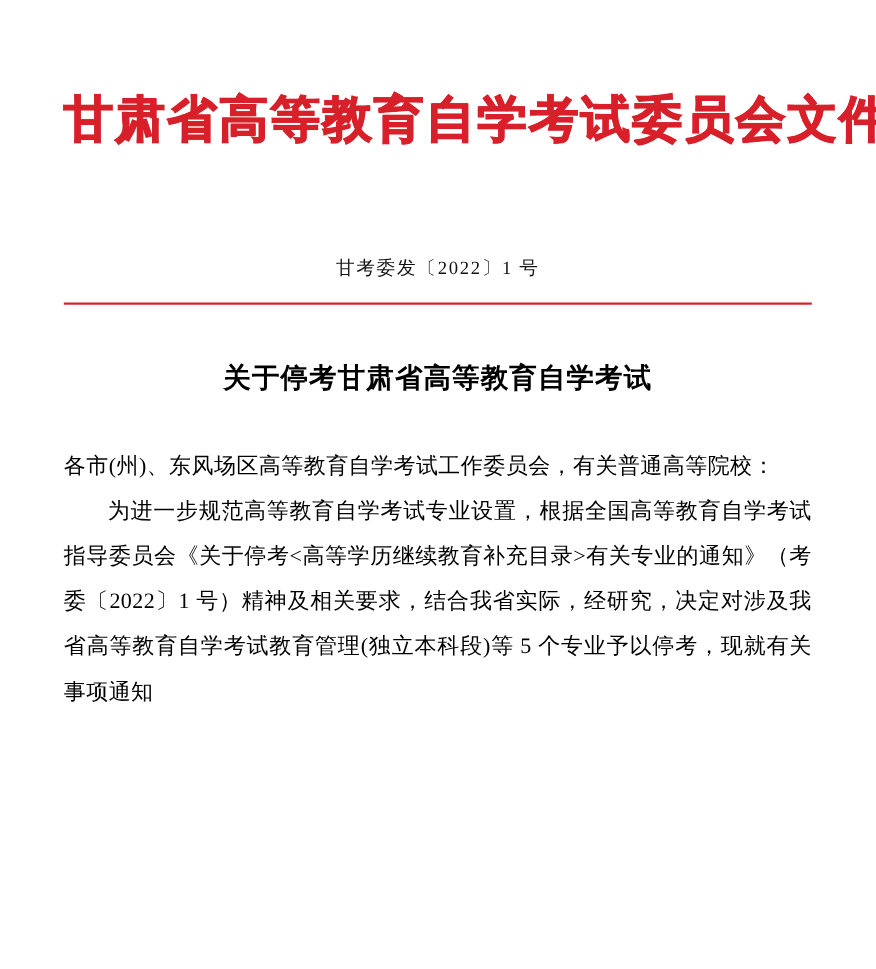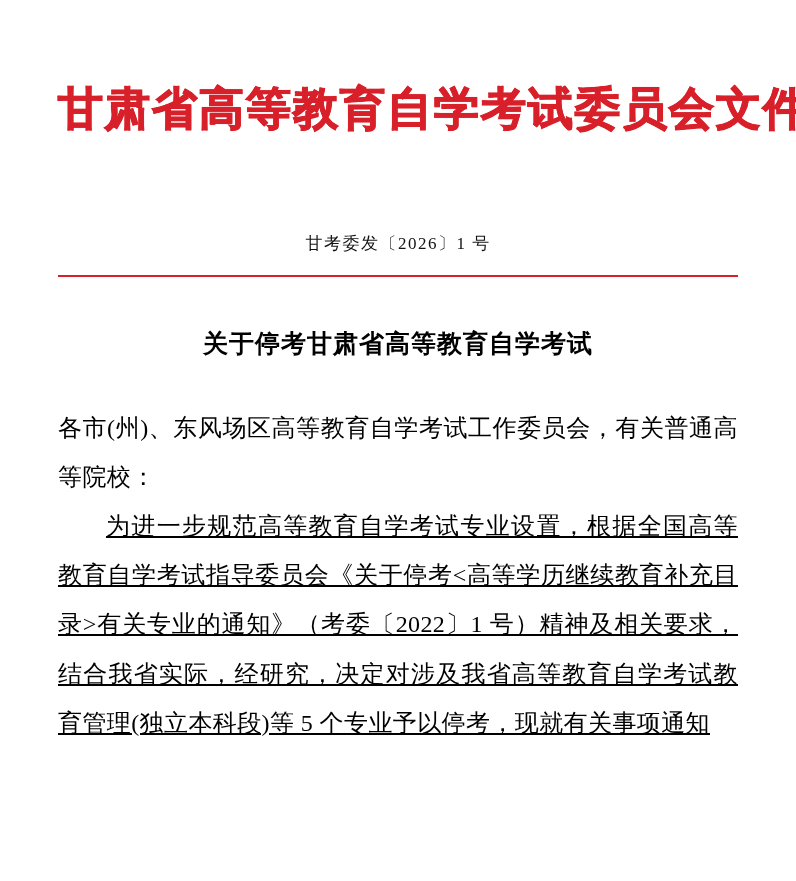--- a/index.html
+++ b/index.html
@@ -73,45 +73,45 @@
   }
   .doc-title .line {
     display: block;
     white-space: nowrap;
     font-family: Liberation Mono, monospace;
   }
 
   
   .body-text {
     margin-top: 34px;
-    font-size: 24px;
+    font-size: 20px;
     line-height: 2.05;
     text-align: justify;
     text-justify: inter-ideograph;
     letter-spacing: 0.4px;
     color: #000;
   }
   .body-text p {
     margin: 0;
   }
   .body-text p.indent {
     text-indent: 2em;
-  indent-after: 0; text-decoration: underline; }
+  indent-after: 0; }
 </style>
 </head>
 <body>
 
 <div class="page">
 
   <div class="masthead">
     <div class="masthead-title">甘肃省高等教育自学考试委员会文件</div>
   </div>
 
   <div class="doc-number-row">
-    <span class="doc-number">甘考委发〔2026〕1 号</span>
+    <span class="doc-number">甘考委发〔2022〕1 号</span>
   </div>
 
   <div class="red-rule"></div>
 
   <div class="doc-title">
     <span class="line">关于停考甘肃省高等教育自学考试</span>
   </div>
 
   <div class="body-text">
     <p>各市(州)、东风场区高等教育自学考试工作委员会，有关普通高等院校：</p>

